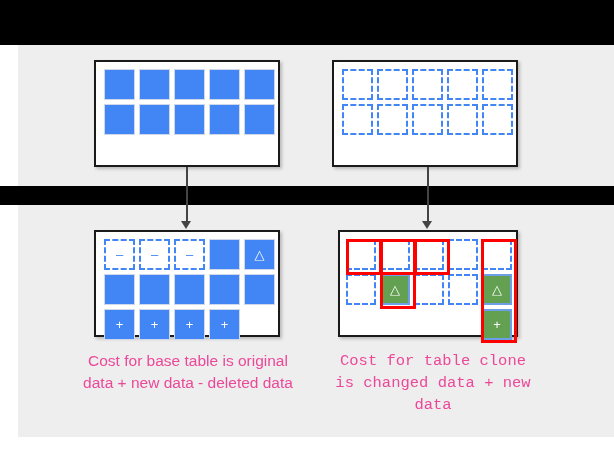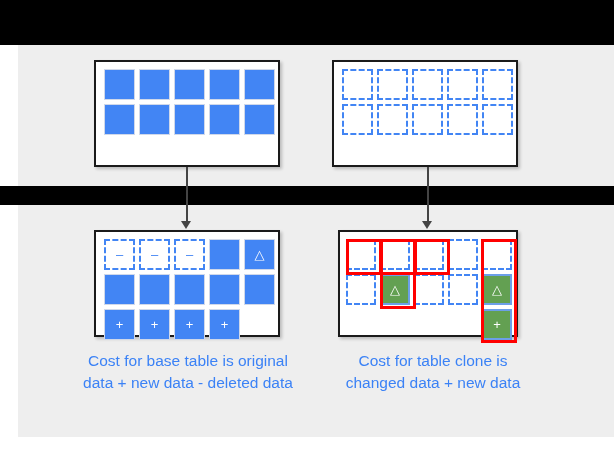--- a/index.html
+++ b/index.html
@@ -123,27 +123,27 @@
   }
   #arrow-base-line { left: 186px; top: 167px; height: 57px; }
   #arrow-base-head { left: 181px; top: 221px; }
   #arrow-clone-line { left: 427px; top: 167px; height: 57px; }
   #arrow-clone-head { left: 422px; top: 221px; }
 
   
   .caption {
     position: absolute;
     text-align: center;
-    color: #3b82f6;
+    color: #ec4899;
     font-size: 15.5px;
     line-height: 1.42;
     font-family: "Liberation Sans", sans-serif;
   }
   #caption-base  { left: 74px;  top: 350px; width: 228px; }
-  #caption-clone { left: 330px; top: 350px; width: 206px; }
+  #caption-clone { left: 330px; top: 350px; width: 206px; font-family: Liberation Mono, monospace; }
 </style>
 </head>
 <body>
 
 <div class="band-black" id="band-top"></div>
 <div class="panel-gray" id="panel-upper"></div>
 <div class="band-black" id="band-middle"></div>
 <div class="panel-gray" id="panel-lower"></div>
 
 <div class="table-card" id="table-base-top">

